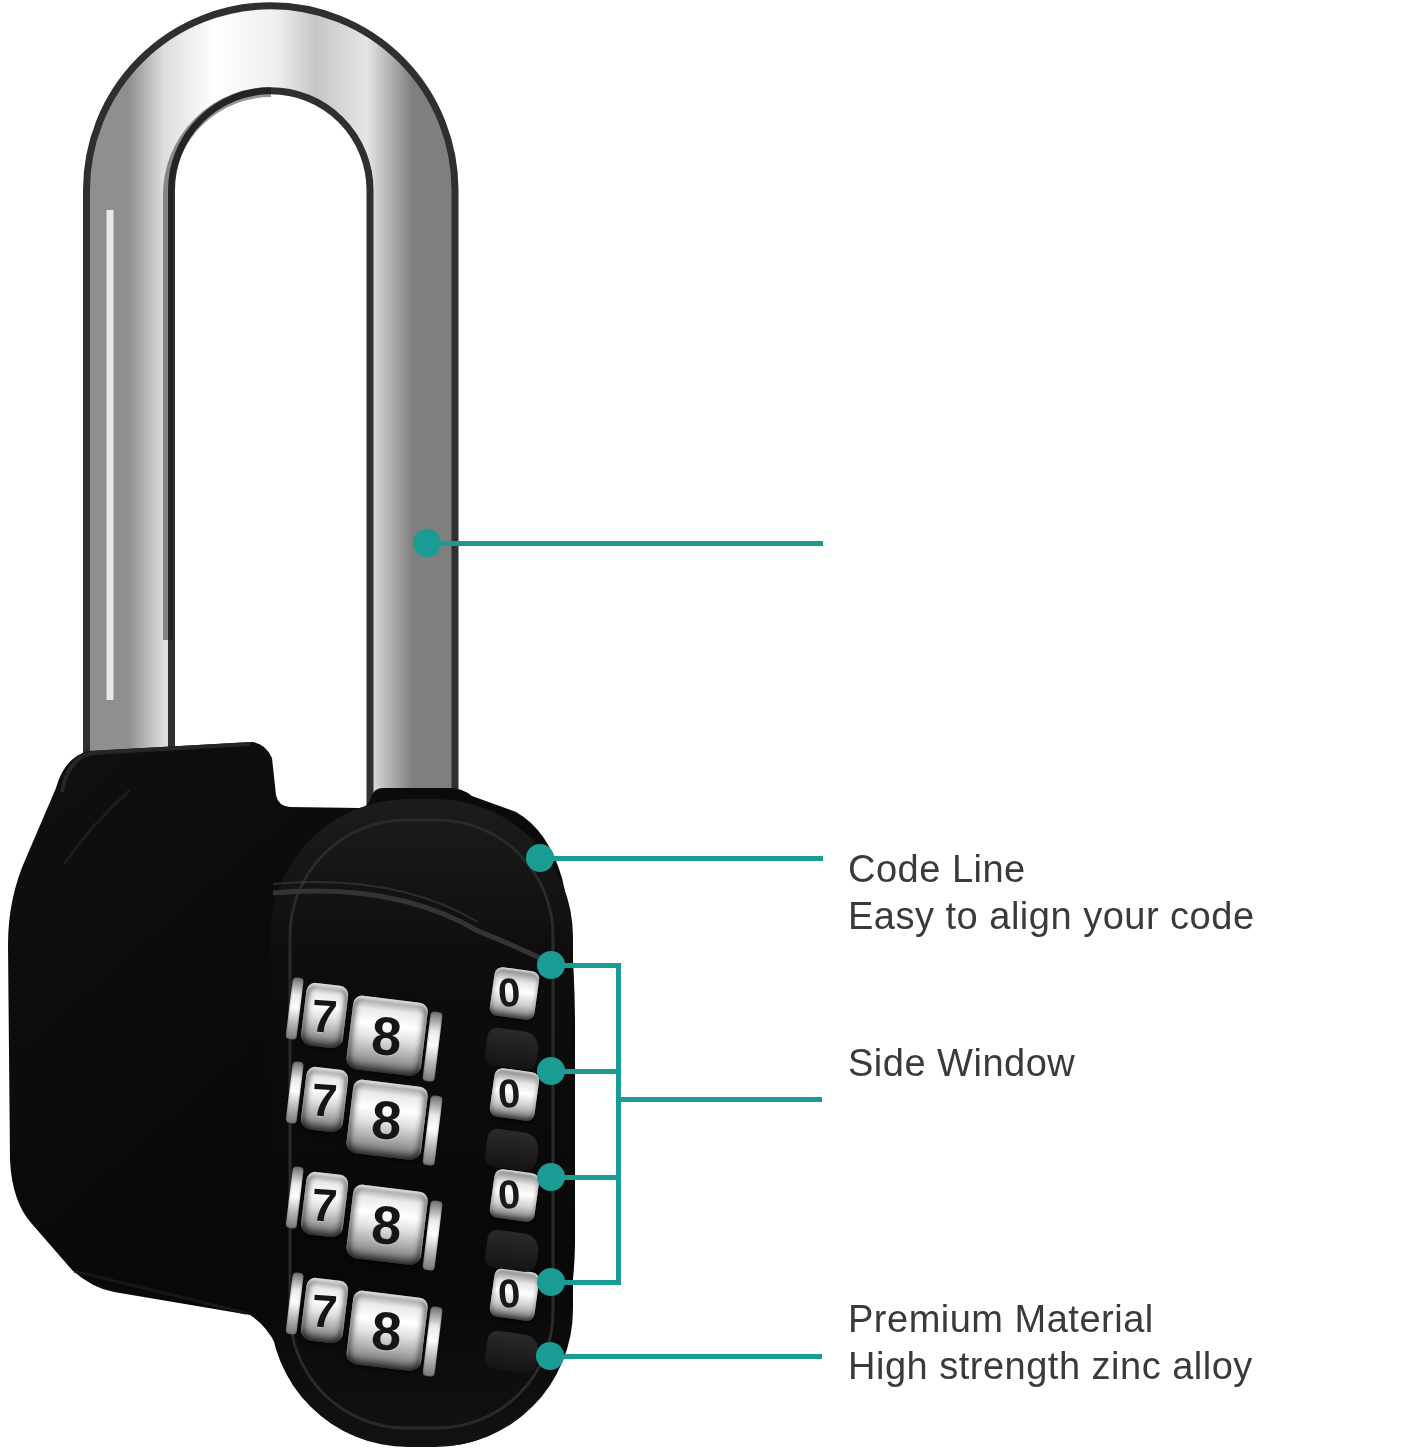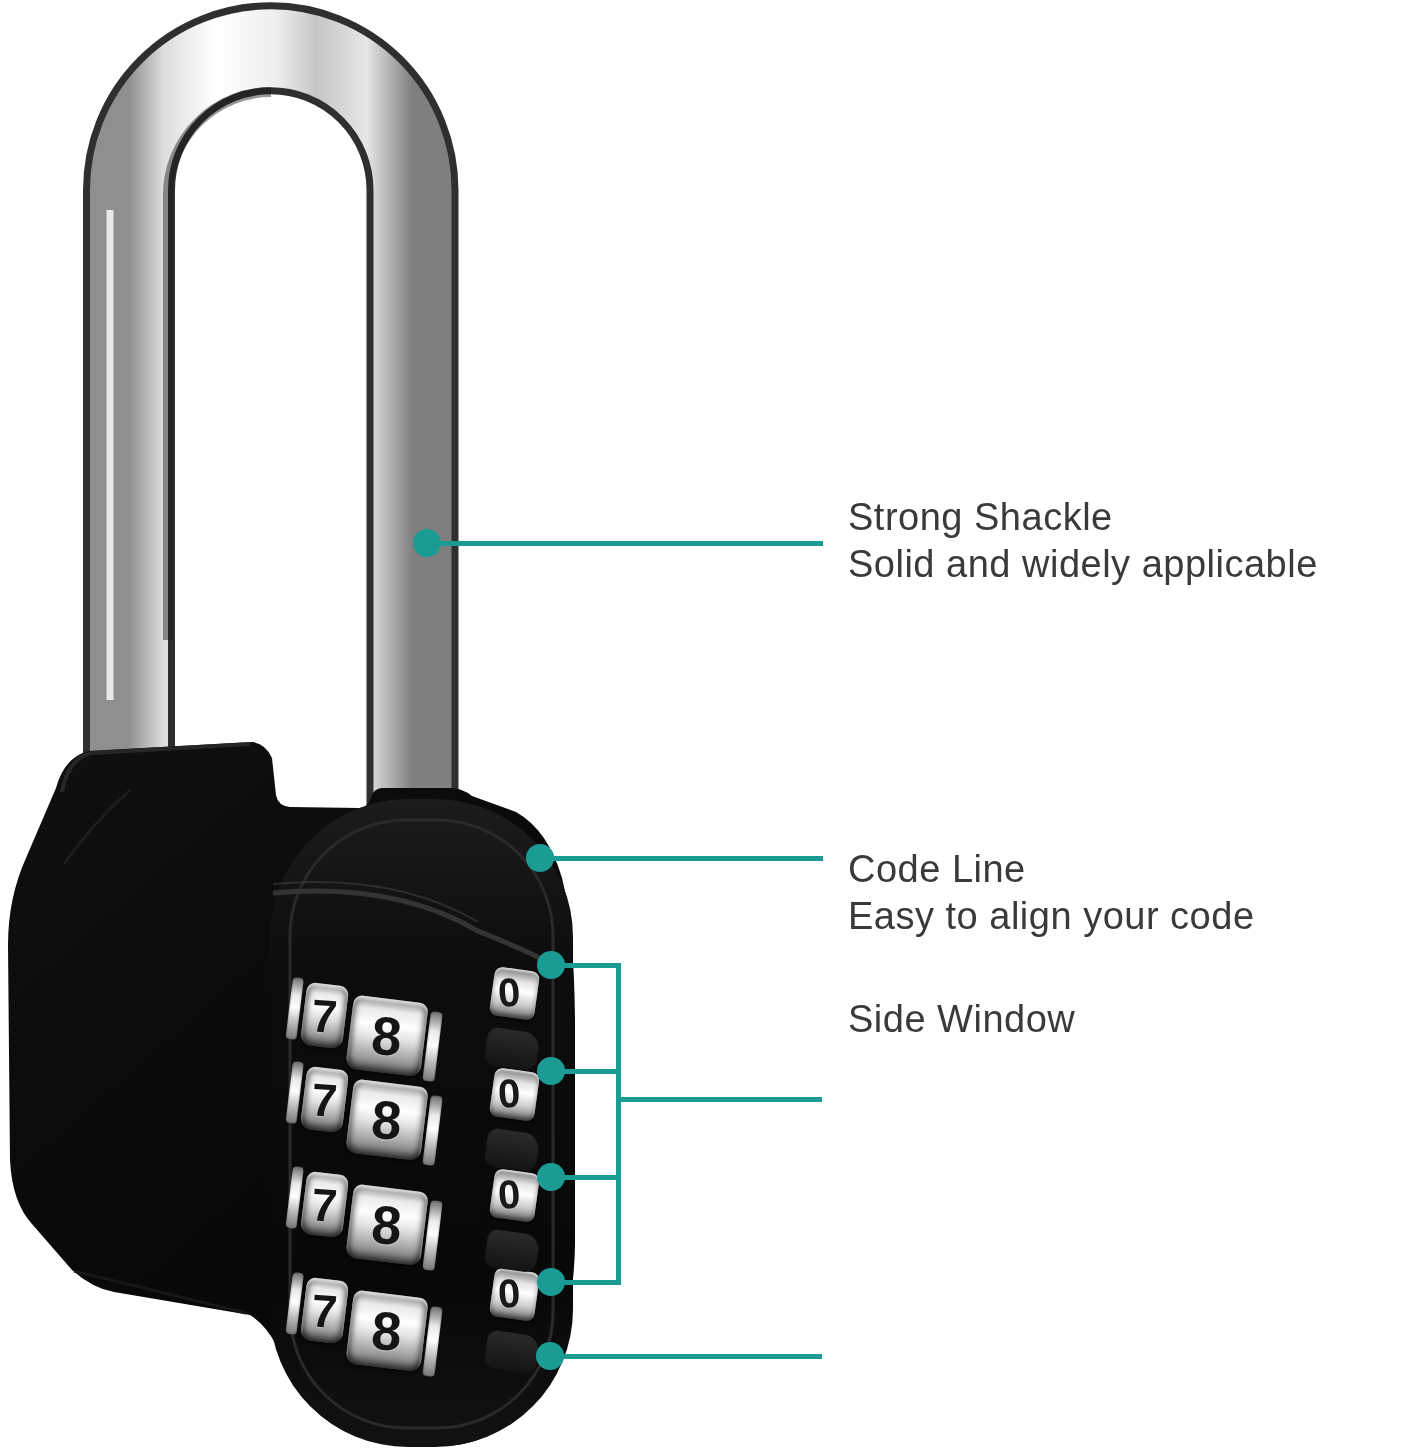--- a/index.html
+++ b/index.html
@@ -76,21 +76,21 @@
   }
   .annotation{
     position:absolute;left:848px;z-index:5;
     font-size:38px;line-height:47px;letter-spacing:.5px;
     color:#3a3a3a;white-space:nowrap;
   }
   .annotation .ann-heading{display:block;}
   .annotation .ann-desc{display:block;}
   #ann-shackle{top:494px;}
   #ann-codeline{top:846px;}
-  #ann-window{top:996px;}
+  #ann-window{top:1040px;}
   #ann-material{top:1296px;}
 </style>
 </head>
 <body>
 
 <div id="stage" style="--accent:#1A9C94;">
 
   <svg id="lock-svg" width="660" height="1452" viewBox="0 0 660 1452">
     <defs>
       <linearGradient id="chromeH" x1="0" y1="0" x2="1" y2="0">
@@ -215,25 +215,25 @@
 
   <div class="callout-dot" style="left:413px;top:529px;"></div>
   <div class="callout-dot" style="left:526px;top:844px;"></div>
   <div class="callout-dot" style="left:537px;top:951px;"></div>
   <div class="callout-dot" style="left:537px;top:1057px;"></div>
   <div class="callout-dot" style="left:537px;top:1163px;"></div>
   <div class="callout-dot" style="left:537px;top:1268px;"></div>
   <div class="callout-dot" style="left:536px;top:1342px;"></div>
 
 
-  <div class="annotation" id="ann-shackle">
-    <span class="ann-heading">Strong Shackle</span>
-    <span class="ann-desc">Solid and widely applicable</span>
-  </div>
   <div class="annotation" id="ann-codeline">
     <span class="ann-heading">Code Line</span>
     <span class="ann-desc">Easy to align your code</span>
   </div>
   <div class="annotation" id="ann-window">
     <span class="ann-heading">Side Window</span>
   </div>
+  <div class="annotation" id="ann-material">
+    <span class="ann-heading">Premium Material</span>
+    <span class="ann-desc">High strength zinc alloy</span>
+  </div>
 
 </div>
 
 </body></html>

